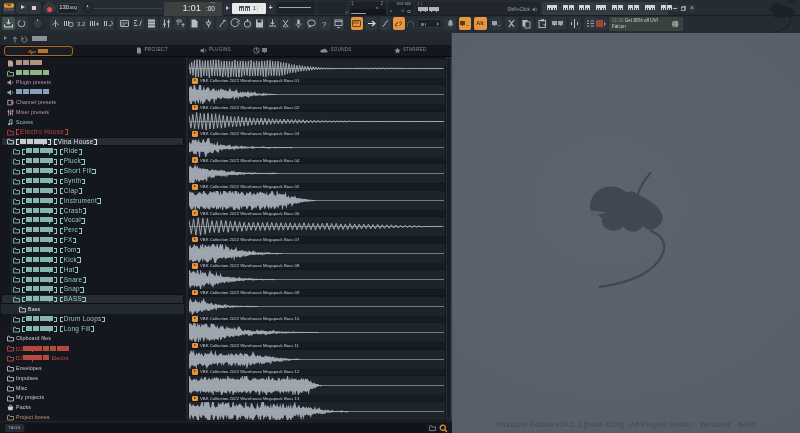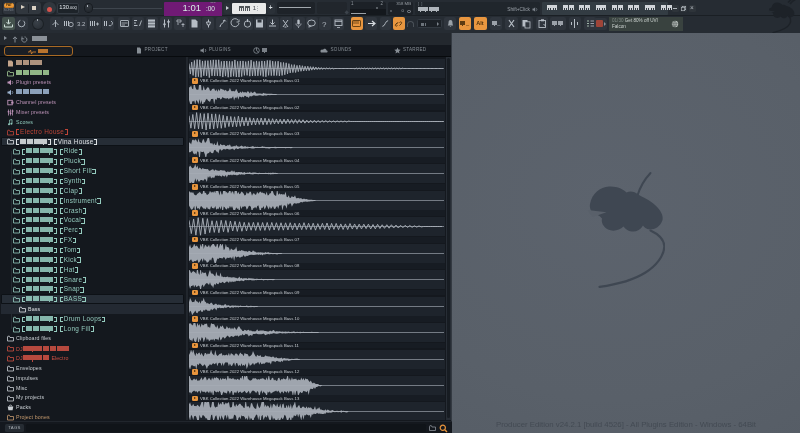--- a/index.html
+++ b/index.html
@@ -56,21 +56,21 @@
       <span style="display:block;width:5px;height:5px;border-radius:50%;background:#d9534c;margin:3.5px auto 0"></span>
     </div>
 <div style="position:absolute;left:57px;top:2.5px;width:22px;height:11px;background:#1d2329;border:1px solid #333a42;border-radius:2px;display:flex;align-items:center;justify-content:center">
       <span style="font-size:5.8px;color:#e9eef3">130<span style="font-size:4px">.000</span></span>
       <span style="position:absolute;right:1px;top:2.5px;width:0;height:0;border-bottom:1.8px solid #7d848c;border-left:1.5px solid transparent;border-right:1.5px solid transparent"></span>
       <span style="position:absolute;right:1px;bottom:2.5px;width:0;height:0;border-top:1.8px solid #7d848c;border-left:1.5px solid transparent;border-right:1.5px solid transparent"></span>
     </div>
 <div style="position:absolute;left:84.5px;top:4px;width:7px;height:8px;border-radius:50%;background:radial-gradient(circle at 45% 35%,#32383f,#1d2227);box-shadow:0 0 0 1px #171b20"></div>
 <div style="position:absolute;left:87.3px;top:4.8px;width:1px;height:2.6px;background:#aab1b8"></div>
 <div style="position:absolute;left:93px;top:7.5px;width:69px;height:1.2px;background:#3e454d"></div>
-<div style="position:absolute;left:164px;top:1.5px;width:58px;height:17px;background:#701a75;border-radius:1px">
+<div style="position:absolute;left:164px;top:1.5px;width:58px;height:17px;background:#404040;border-radius:1px">
  <span style="position:absolute;right:21px;top:1px;font-size:9.5px;color:#d5ece5;letter-spacing:0px">1:01</span>
  <span style="position:absolute;right:7px;top:4px;font-size:6.5px;color:#d5ece5">:00</span>
  <span style="position:absolute;right:6px;top:0px;font-size:3.5px;color:#8ba29b;letter-spacing:0.6px">•••</span>
 </div>
 <div class="tbtn" style="left:223.5px;top:2.5px;width:7px;height:11px;background:#2b3138">
       <span style="width:0;height:0;border-left:3px solid #c6ccd2;border-top:2.2px solid transparent;border-bottom:2.2px solid transparent"></span>
     </div>
 <div style="position:absolute;left:231.5px;top:2.5px;width:34.5px;height:11px;background:#e8e9e9;border-radius:1px;color:#2a2f34;display:flex;align-items:center;justify-content:center;color:#3c4146">
       <span style="font-size:6px"><i class="h"></i><i class="h"></i> 1</span>
       <span style="width:1px;height:5px;margin-left:1.5px;background:repeating-linear-gradient(#b0b5ba 0 1px,transparent 1px 2px)"></span>

